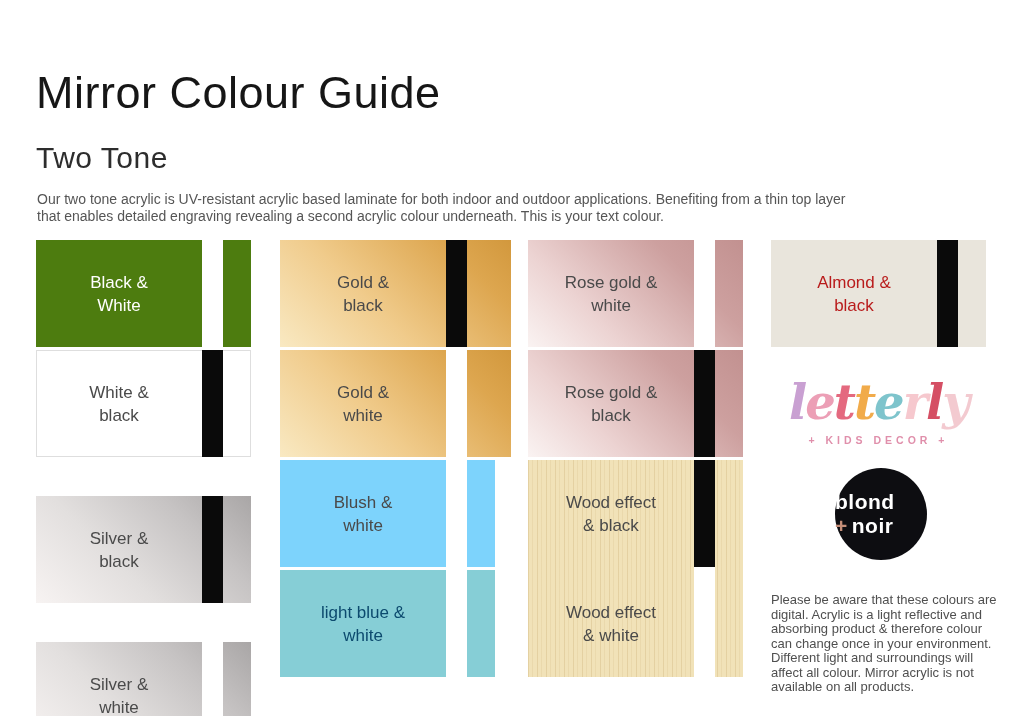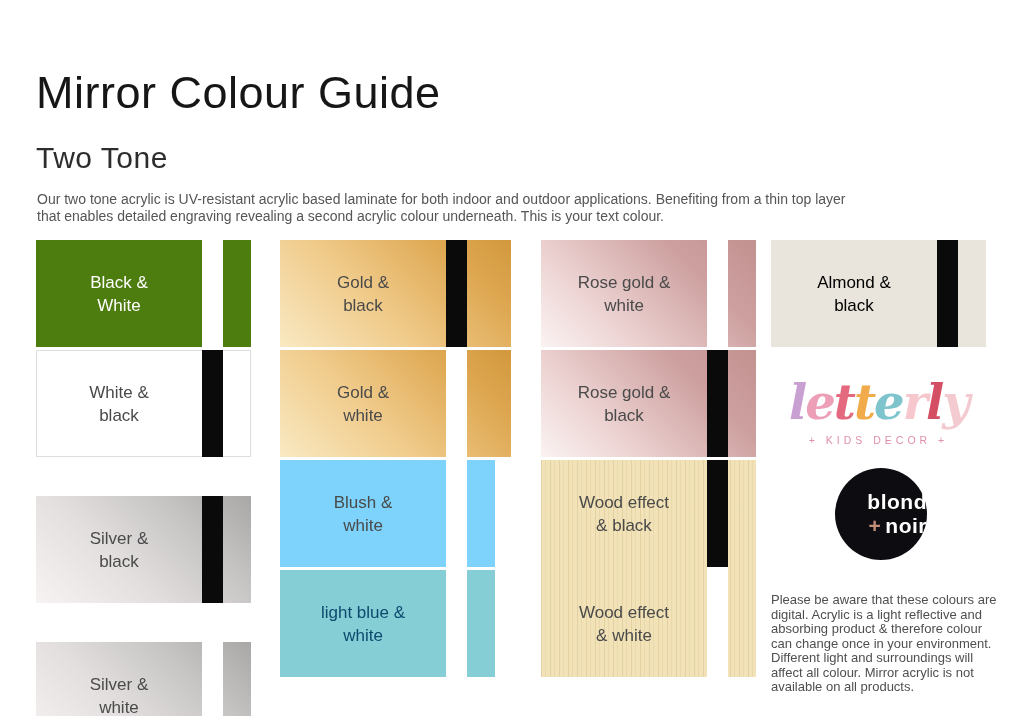--- a/index.html
+++ b/index.html
@@ -27,24 +27,24 @@
 
   .finish-white{box-shadow:inset 0 0 0 1px #dedede;}
   .finish-silver{background-image:linear-gradient(45deg,#f7f3f2 0%,#e2dfde 38%,#c6c3c3 72%,#a9a6a6 100%);margin-top:39px;}
   .finish-gold{background-image:linear-gradient(45deg,#f9e9c2 0%,#f0cb8b 40%,#dda64f 80%,#d2983d 100%);padding-left:16px;}
   .finish-rosegold{background-image:linear-gradient(45deg,#faf3f2 0%,#ecd3d2 30%,#cda09f 72%,#c29190 100%);}
   .finish-wood{background-image:repeating-linear-gradient(90deg,rgba(198,168,110,0.30) 0 1px,rgba(0,0,0,0) 1px 4px,rgba(198,168,110,0.16) 4px 5px,rgba(0,0,0,0) 5px 9px);}
 
   .letterly{position:absolute;left:771px;top:374px;width:215px;text-align:center;}
   .letterly-word{font-family:"DejaVu Serif",serif;font-style:italic;font-weight:bold;
                  font-size:48px;line-height:56px;letter-spacing:-2px;}
-  .letterly-tagline{margin-top:4px;font-size:10.5px;font-weight:normal;letter-spacing:4px;}
+  .letterly-tagline{margin-top:4px;font-size:10.5px;font-weight:bold;letter-spacing:4px;}
 
   .bn-circle{position:absolute;left:835px;top:468px;width:92px;height:92px;border-radius:50%;
-             display:flex;flex-direction:column;align-items:flex-end;justify-content:center;
+             display:flex;flex-direction:column;align-items:flex-start;justify-content:center;
              font-weight:bold;font-size:21px;line-height:24px;letter-spacing:0.5px;}
   .bn-plus{margin-right:4px;}
 
   .disclaimer{position:absolute;left:771px;top:580px;width:240px;font-size:13px;
               line-height:14.5px;color:#4f4f4f;white-space:pre-line;}
 </style>
 </head>
 <body>
 
 <div class="page">
@@ -92,21 +92,21 @@
           <div class="swatch-label" style="color: rgb(74, 74, 74);">Blush &amp;
 white</div>
           <div class="stripe " style="background: rgb(255, 255, 255);"></div>
         </div>
         <div class="swatch finish-lightblue" style="background-color: rgb(134, 206, 214);">
           <div class="swatch-label" style="color: #0c4a6e;">light blue &amp;
 white</div>
           <div class="stripe " style="background: rgb(255, 255, 255);"></div>
         </div>
       </div>
-      <div class="swatch-col" style="left: 528px; margin-left: 13px;">
+      <div class="swatch-col" style="left: 528px;">
         <div class="swatch finish-rosegold" style="background-color: rgb(211, 167, 166);">
           <div class="swatch-label" style="color: rgb(74, 74, 74);">Rose gold &amp;
 white</div>
           <div class="stripe " style="background: rgb(255, 255, 255);"></div>
         </div>
         <div class="swatch finish-rosegold" style="background-color: rgb(211, 167, 166);">
           <div class="swatch-label" style="color: rgb(74, 74, 74);">Rose gold &amp;
 black</div>
           <div class="stripe " style="background: rgb(10, 10, 10);"></div>
         </div>
@@ -114,21 +114,21 @@
           <div class="swatch-label" style="color: rgb(74, 74, 74);">Wood effect
 &amp; black</div>
           <div class="swatch-label second" style="color: rgb(74, 74, 74);">Wood effect
 &amp; white</div>
           <div class="stripe top" style="background: rgb(10, 10, 10);"></div>
           <div class="stripe bottom" style="background: rgb(255, 255, 255);"></div>
         </div>
       </div>
       <div class="swatch-col" style="left: 771px;">
         <div class="swatch finish-almond" style="background-color: rgb(233, 229, 220);">
-          <div class="swatch-label" style="color: #000000;">Almond &amp;
+          <div class="swatch-label" style="color: #b91c1c;">Almond &amp;
 black</div>
           <div class="stripe " style="background: rgb(10, 10, 10);"></div>
         </div>
       </div>
     </div>
 
   <div class="letterly">
     <div class="letterly-word" id="letterly-word"><span style="color: rgb(201, 160, 210);">l</span><span style="color: rgb(236, 159, 182);">e</span><span style="color: rgb(228, 105, 127);">t</span><span style="color: rgb(241, 171, 74);">t</span><span style="color: rgb(126, 196, 204);">e</span><span style="color: rgb(246, 200, 206);">r</span><span style="color: rgb(213, 79, 100);">l</span><span style="color: rgb(243, 202, 208);">y</span></div>
     <div class="letterly-tagline" style="color: rgb(224, 143, 171);">+ KIDS DECOR +</div>
   </div>

